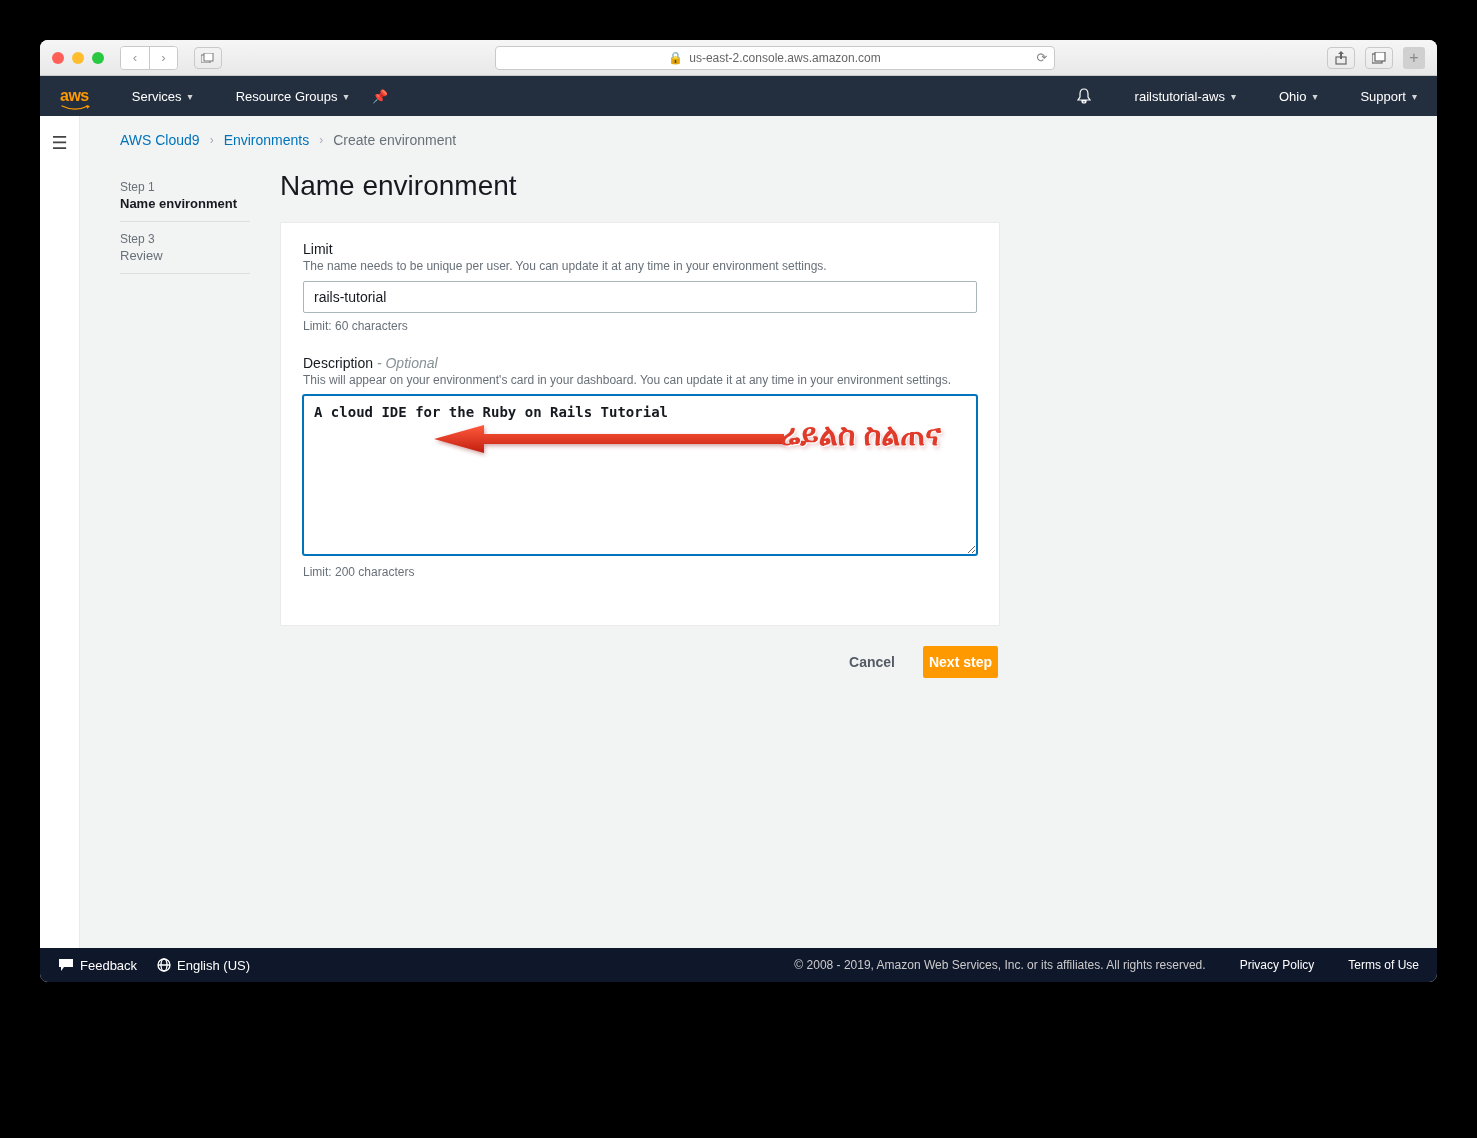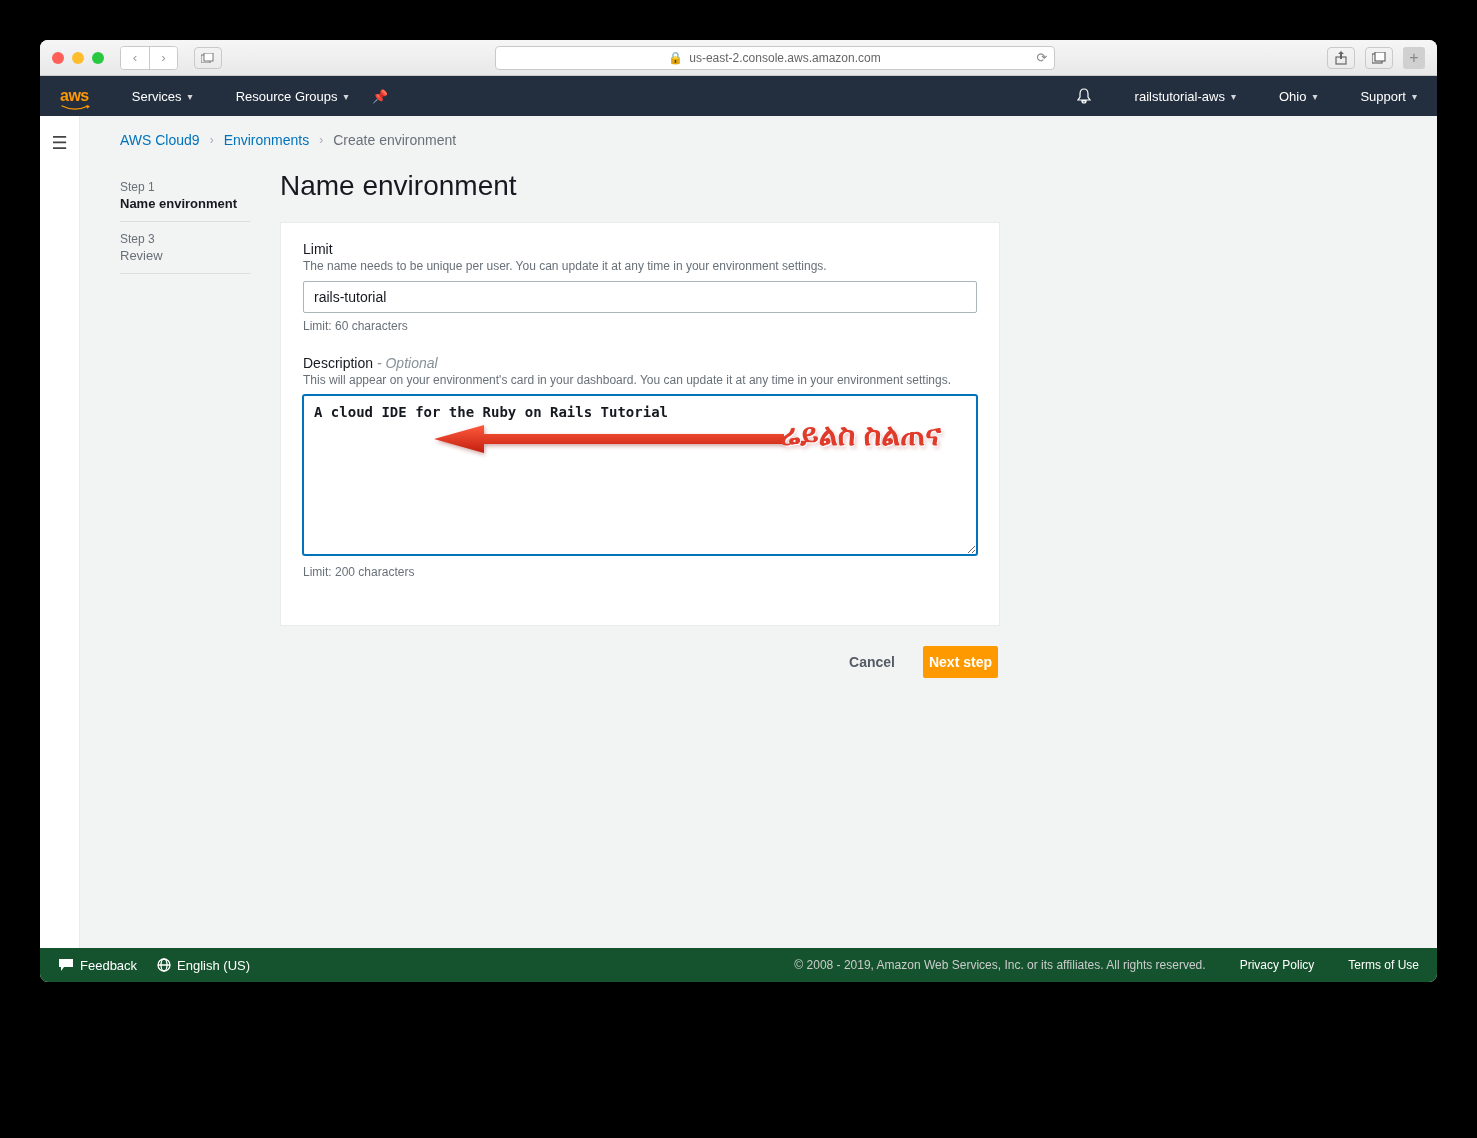--- a/index.html
+++ b/index.html
@@ -75,21 +75,21 @@
 .btn-cancel { background: none; border: none; color: #545b64; font-size: 14px; font-weight: 700; padding: 8px 14px; cursor: pointer; }
 .btn-primary { background: #ff9900; color: #fff; border: none; font-size: 14px; font-weight: 700; padding: 8px 6px; cursor: pointer; border-radius: 2px; }
 
 
 .arrow-overlay { position: absolute; left: 354px; top: 308px; pointer-events: none; z-index: 100; }
 .arrow-svg { filter: drop-shadow(1px 2px 2px rgba(120,0,0,0.35)); }
 .arrow-label { position: absolute; left: 700px; top: 302px; font-size: 30px; font-weight: 700; color: #e03b2a; white-space: nowrap; text-shadow: 1px 1px 0 #fff, 2px 3px 4px rgba(150,0,0,0.25); font-family: Liberation Sans, sans-serif; pointer-events: none; z-index: 100; }
 
 
 .footer-push { background: #f2f3f3; height: 240px; }
-.aws-footer { height: 34px; background: #14532d; display: flex; align-items: center; padding: 0 18px; gap: 20px; color: #fff; font-size: 13px; }
+.aws-footer { height: 34px; background: #0f172a; display: flex; align-items: center; padding: 0 18px; gap: 20px; color: #fff; font-size: 13px; }
 .footer-item { display: flex; align-items: center; gap: 6px; cursor: pointer; }
 .footer-spacer { flex: 1; }
 .footer-legal { color: #ccc; font-size: 12px; }
 .footer-link { color: #fff; font-size: 12px; text-decoration: none; margin-left: 14px; }
 
 svg { display: block; }
 </style>
 </head>
 <body>
 

